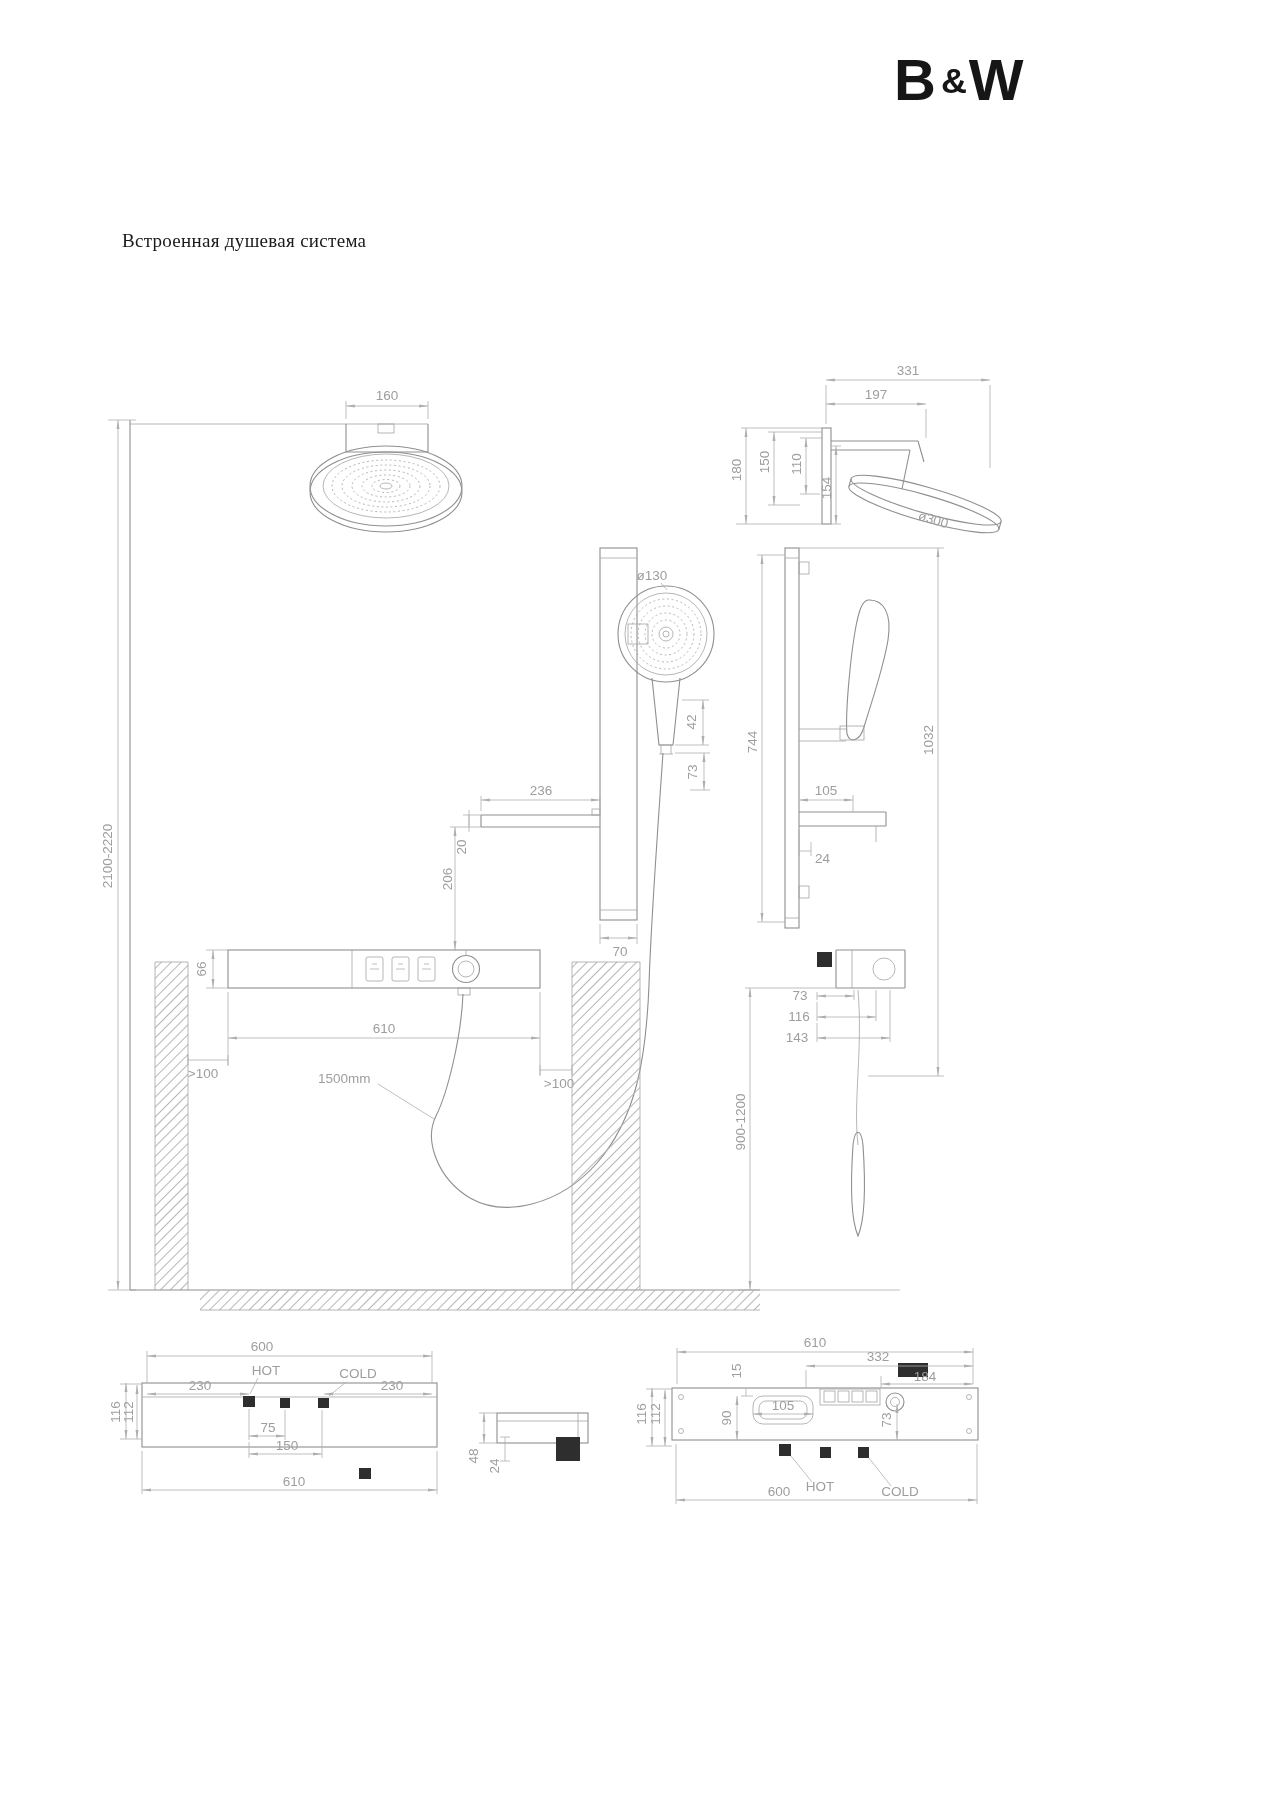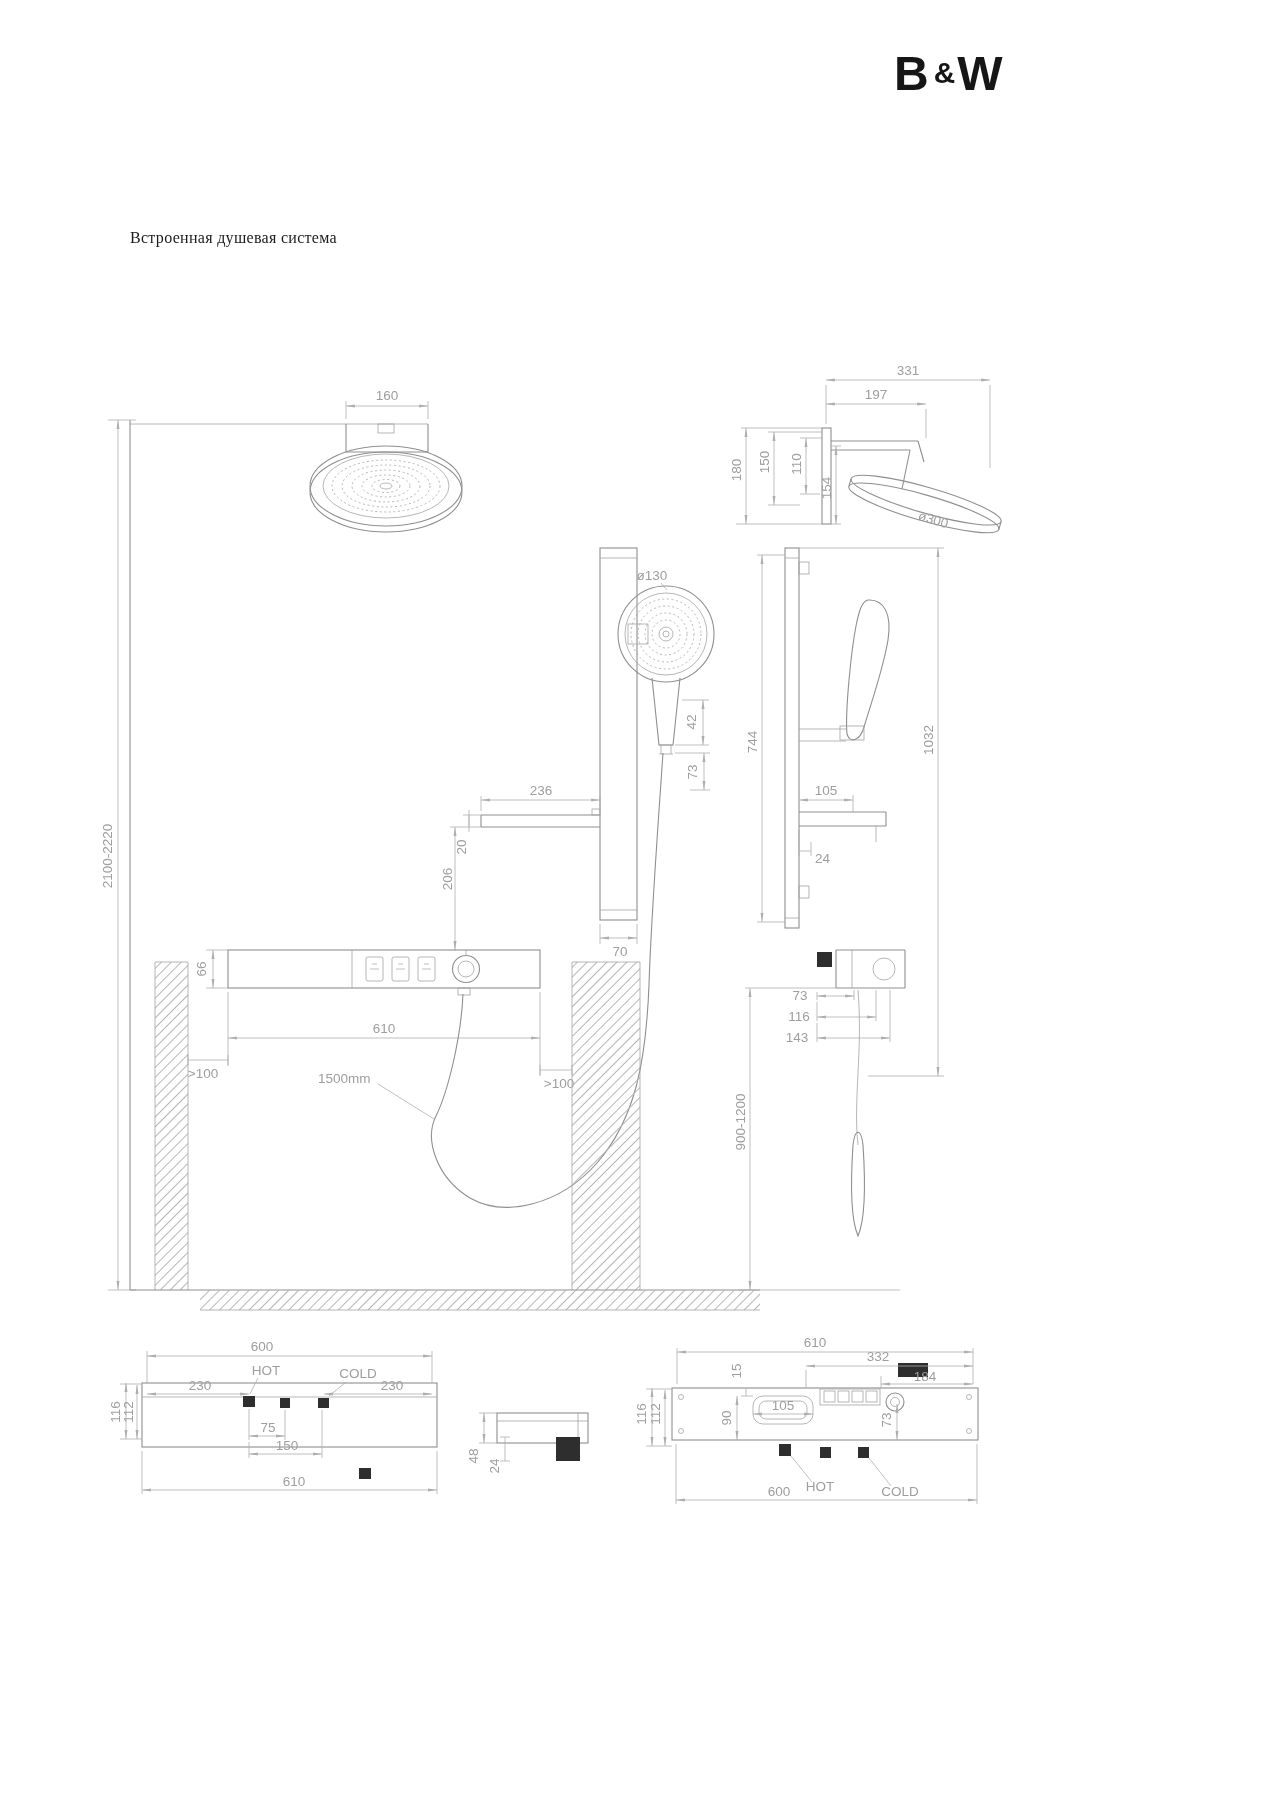--- a/index.html
+++ b/index.html
@@ -4,26 +4,26 @@
 <style>
   * { box-sizing: border-box; }
   html, body { margin: 0; padding: 0; background: #e9e9e9; }
   .page {
     position: relative; width: 1273px; height: 1800px;
     background: #ffffff; overflow: hidden;
     font-family: "Liberation Sans", sans-serif;
   }
   .logo {
     position: absolute; left: 894px; top: 46px;
-    font-size: 48px; font-weight: 600; letter-spacing: 5px; color: #161616;
+    font-size: 58px; font-weight: 600; letter-spacing: 5px; color: #161616;
   }
   .logo .amp { font-size: 0.62em; position: relative; top: -7px; letter-spacing: 2px; }
   .title {
-    position: absolute; left: 130px; top: 226px;
-    font-family: "Liberation Serif", serif; font-size: 16px;
+    position: absolute; left: 122px; top: 226px;
+    font-family: "Liberation Serif", serif; font-size: 19px;
     color: #1b1b1b; line-height: 1.55; letter-spacing: 0.3px;
   }
   svg.drawing { position: absolute; left: 0; top: 0; width: 1273px; height: 1800px; }
   .o   { fill: none; stroke: #8f8f8f; stroke-width: 1.1; }
   .ol  { fill: none; stroke: #a3a3a3; stroke-width: 0.8; }
   .d   { fill: none; stroke: #aeaeae; stroke-width: 0.8; }
   .dash{ stroke-dasharray: 2 2.6; }
   .blk { fill: #2e2e2e; stroke: none; }
   text.t {
     fill: #9e9e9e; font-family: "Liberation Sans", sans-serif;

